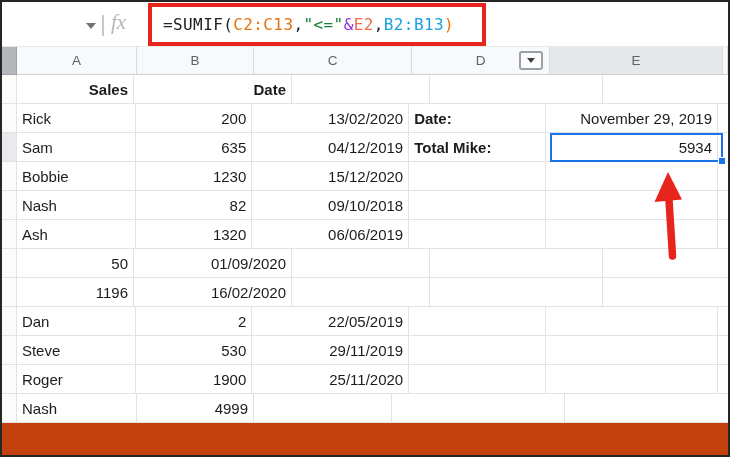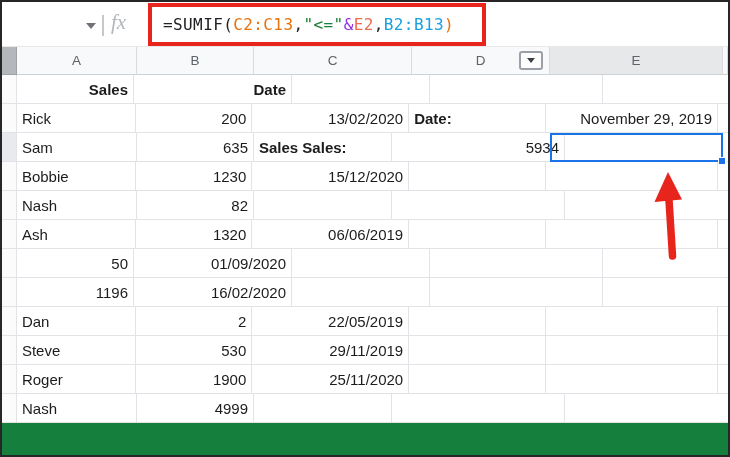--- a/index.html
+++ b/index.html
@@ -1,19 +1,19 @@
 <!DOCTYPE html>
 <html><head>
 <meta charset="utf-8">
 <style>
   * { margin:0; padding:0; box-sizing:border-box; }
   body { background:#ffffff; font-family:"Liberation Sans", sans-serif; }
   .app {
     position:relative; width:730px; height:457px;
-    border:2px solid #262626; background:#15803d; overflow:hidden;
+    border:2px solid #262626; background:#c2410c; overflow:hidden;
   }
   
   .toolbar { position:absolute; left:0; top:0; width:726px; height:45px;
              background:#fff; border-bottom:1px solid #e8e8e8; }
   .namebox-arrow { position:absolute; left:84px; top:21px; width:0; height:0;
              border-left:5px solid transparent; border-right:5px solid transparent;
              border-top:6px solid #6f7377; }
   .toolbar-divider { position:absolute; left:100px; top:13px; width:2px; height:21px;
              background:#c6c8ca; }
   .fx { position:absolute; left:109px; top:8px;
@@ -102,37 +102,39 @@
           <div class="c wB right">200</div>
           <div class="c wC right">13/02/2020</div>
           <div class="c wD bold">Date:</div>
           <div class="c wE right">November 29, 2019</div>
           <div class="c f wF"></div>
         </div>
         <div class="row selrow">
           <div class="rh"></div>
           <div class="c wA">Sam</div>
           <div class="c wB right">635</div>
-          <div class="c wD bold">Sales Sales:</div>
+          <div class="c wC right">04/12/2019</div>
+          <div class="c wD bold">Total Mike:</div>
           <div class="c wE right">5934</div>
           <div class="c f wF"></div>
         </div>
         <div class="row">
           <div class="rh"></div>
           <div class="c wA">Bobbie</div>
           <div class="c wB right">1230</div>
           <div class="c wC right">15/12/2020</div>
           <div class="c wD"></div>
           <div class="c wE right"></div>
           <div class="c f wF"></div>
         </div>
         <div class="row">
           <div class="rh"></div>
           <div class="c wA">Nash</div>
           <div class="c wB right">82</div>
+          <div class="c wC right">09/10/2018</div>
           <div class="c wD"></div>
           <div class="c wE right"></div>
           <div class="c f wF"></div>
         </div>
         <div class="row">
           <div class="rh"></div>
           <div class="c wA">Ash</div>
           <div class="c wB right">1320</div>
           <div class="c wC right">06/06/2019</div>
           <div class="c wD"></div>

